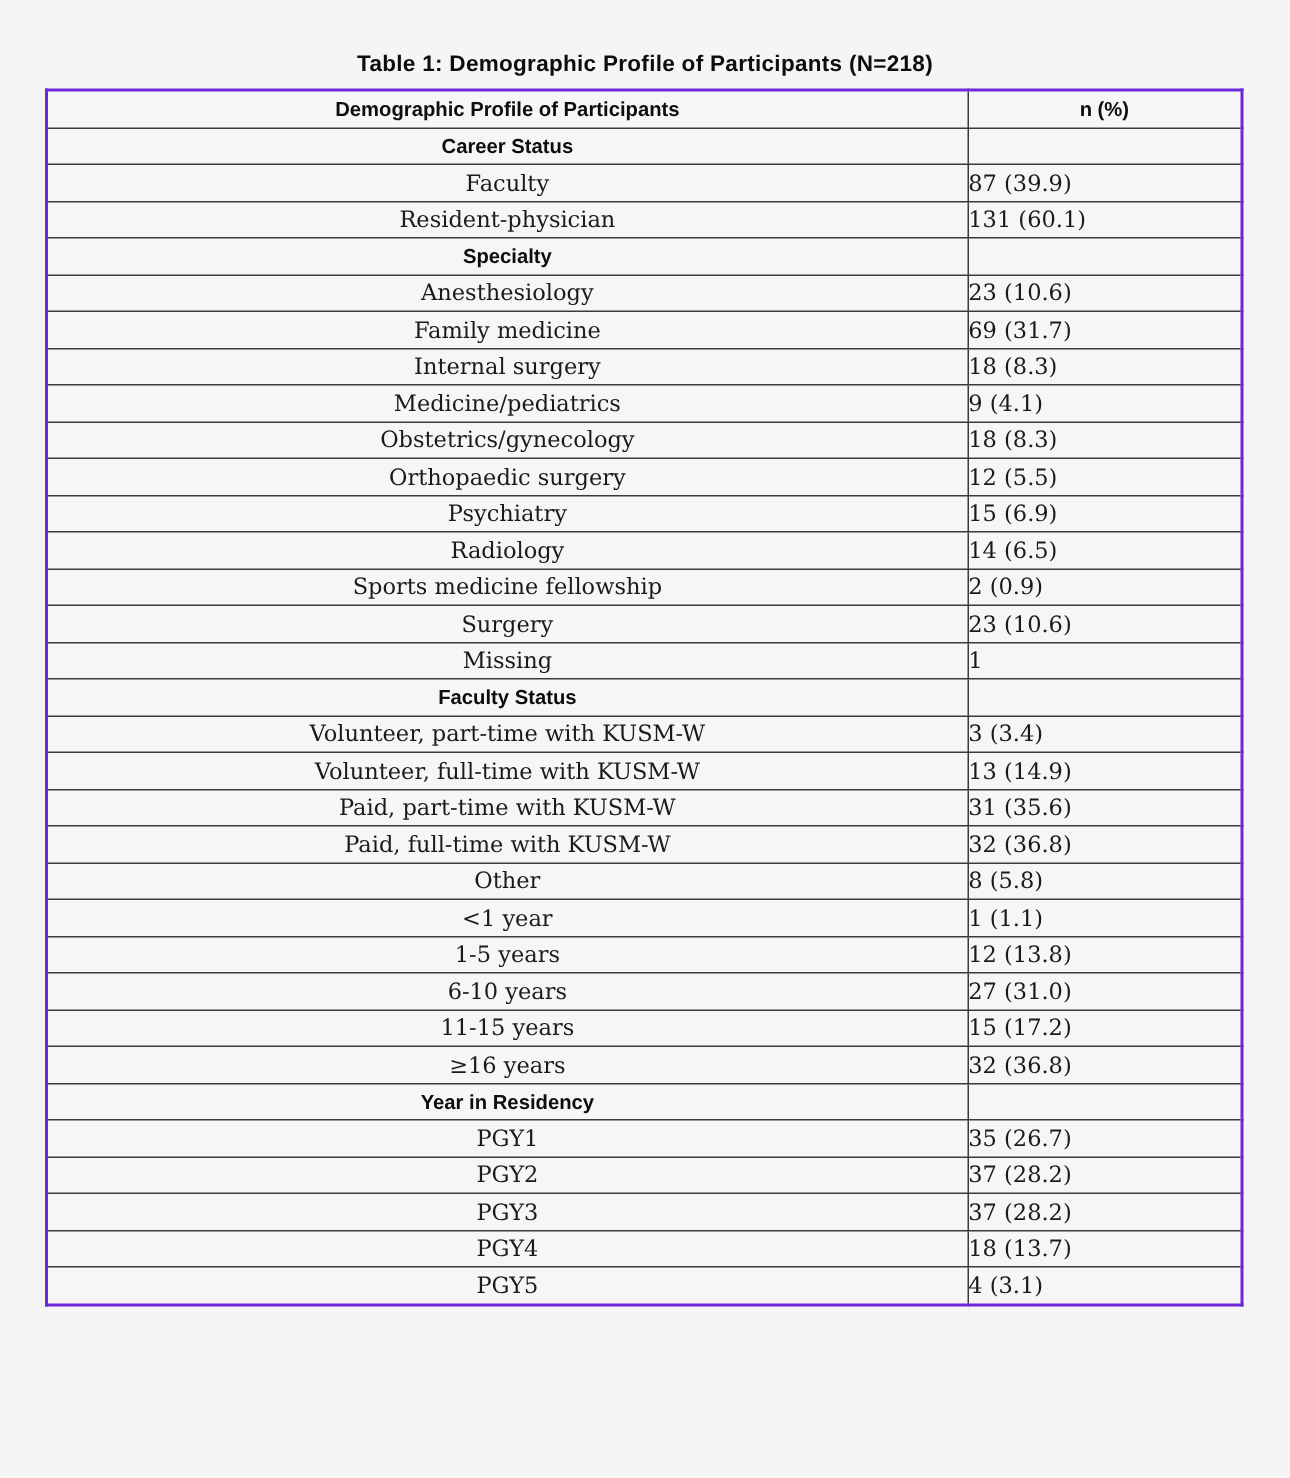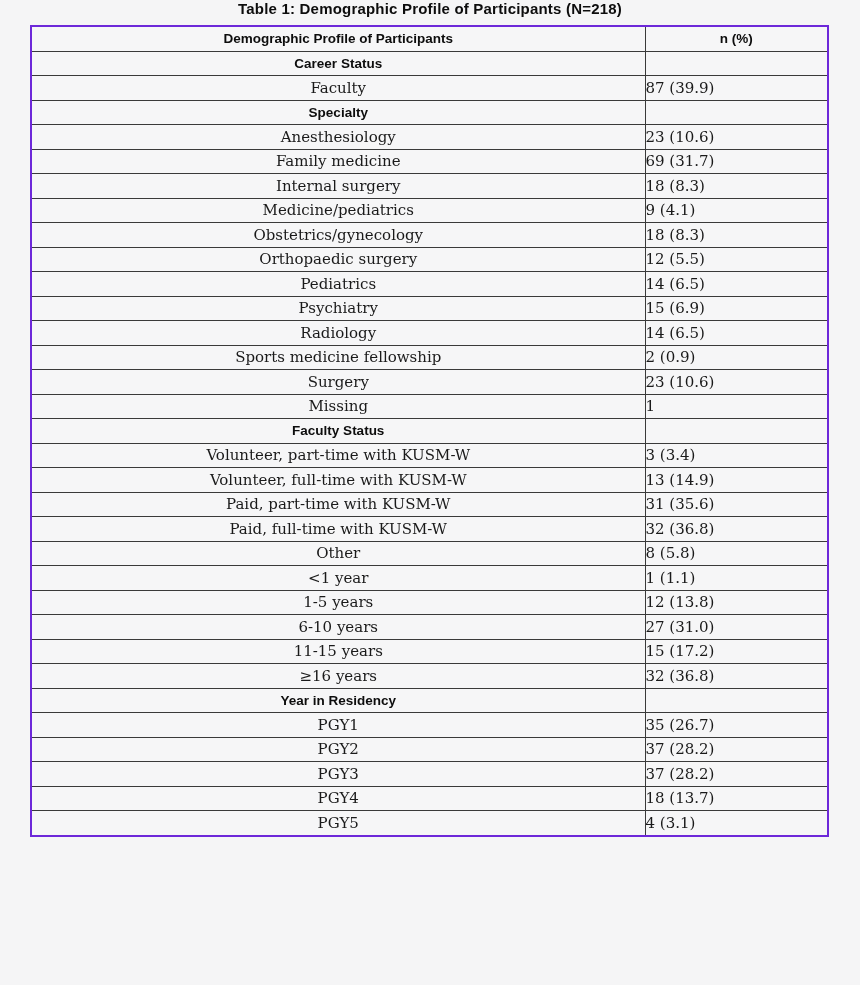--- a/index.html
+++ b/index.html
@@ -9,20 +9,21 @@
   body {
     width: 860px;
     height: 985px;
     background: #f5f5f6;
     color: #1a1a1a;
     font-family: "DejaVu Serif", serif;
     overflow: hidden;
   }
   .title {
     margin: 0;
+    padding-top: 34px;
     text-align: center;
     font-family: "Liberation Sans", sans-serif;
     font-weight: bold;
     font-size: 15px;
     letter-spacing: 0.2px;
     color: #0d0d0d;
   }
   table.demo {
     border-collapse: collapse;
     table-layout: fixed;
@@ -79,20 +80,24 @@
   <tbody>
       <tr>
         <td class="section">Career Status</td>
         <td class="section"></td>
       </tr>
       <tr>
         <td class="item">Faculty</td>
         <td class="val">87 (39.9)</td>
       </tr>
       <tr>
+        <td class="item">Resident-physician</td>
+        <td class="val">131 (60.1)</td>
+      </tr>
+      <tr>
         <td class="section">Specialty</td>
         <td class="section"></td>
       </tr>
       <tr>
         <td class="item">Anesthesiology</td>
         <td class="val">23 (10.6)</td>
       </tr>
       <tr>
         <td class="item">Family medicine</td>
         <td class="val">69 (31.7)</td>
@@ -105,24 +110,20 @@
         <td class="item">Medicine/pediatrics</td>
         <td class="val">9 (4.1)</td>
       </tr>
       <tr>
         <td class="item">Obstetrics/gynecology</td>
         <td class="val">18 (8.3)</td>
       </tr>
       <tr>
         <td class="item">Orthopaedic surgery</td>
         <td class="val">12 (5.5)</td>
-      </tr>
-      <tr>
-        <td class="item">Pediatrics</td>
-        <td class="val">14 (6.5)</td>
       </tr>
       <tr>
         <td class="item">Psychiatry</td>
         <td class="val">15 (6.9)</td>
       </tr>
       <tr>
         <td class="item">Radiology</td>
         <td class="val">14 (6.5)</td>
       </tr>
       <tr>

